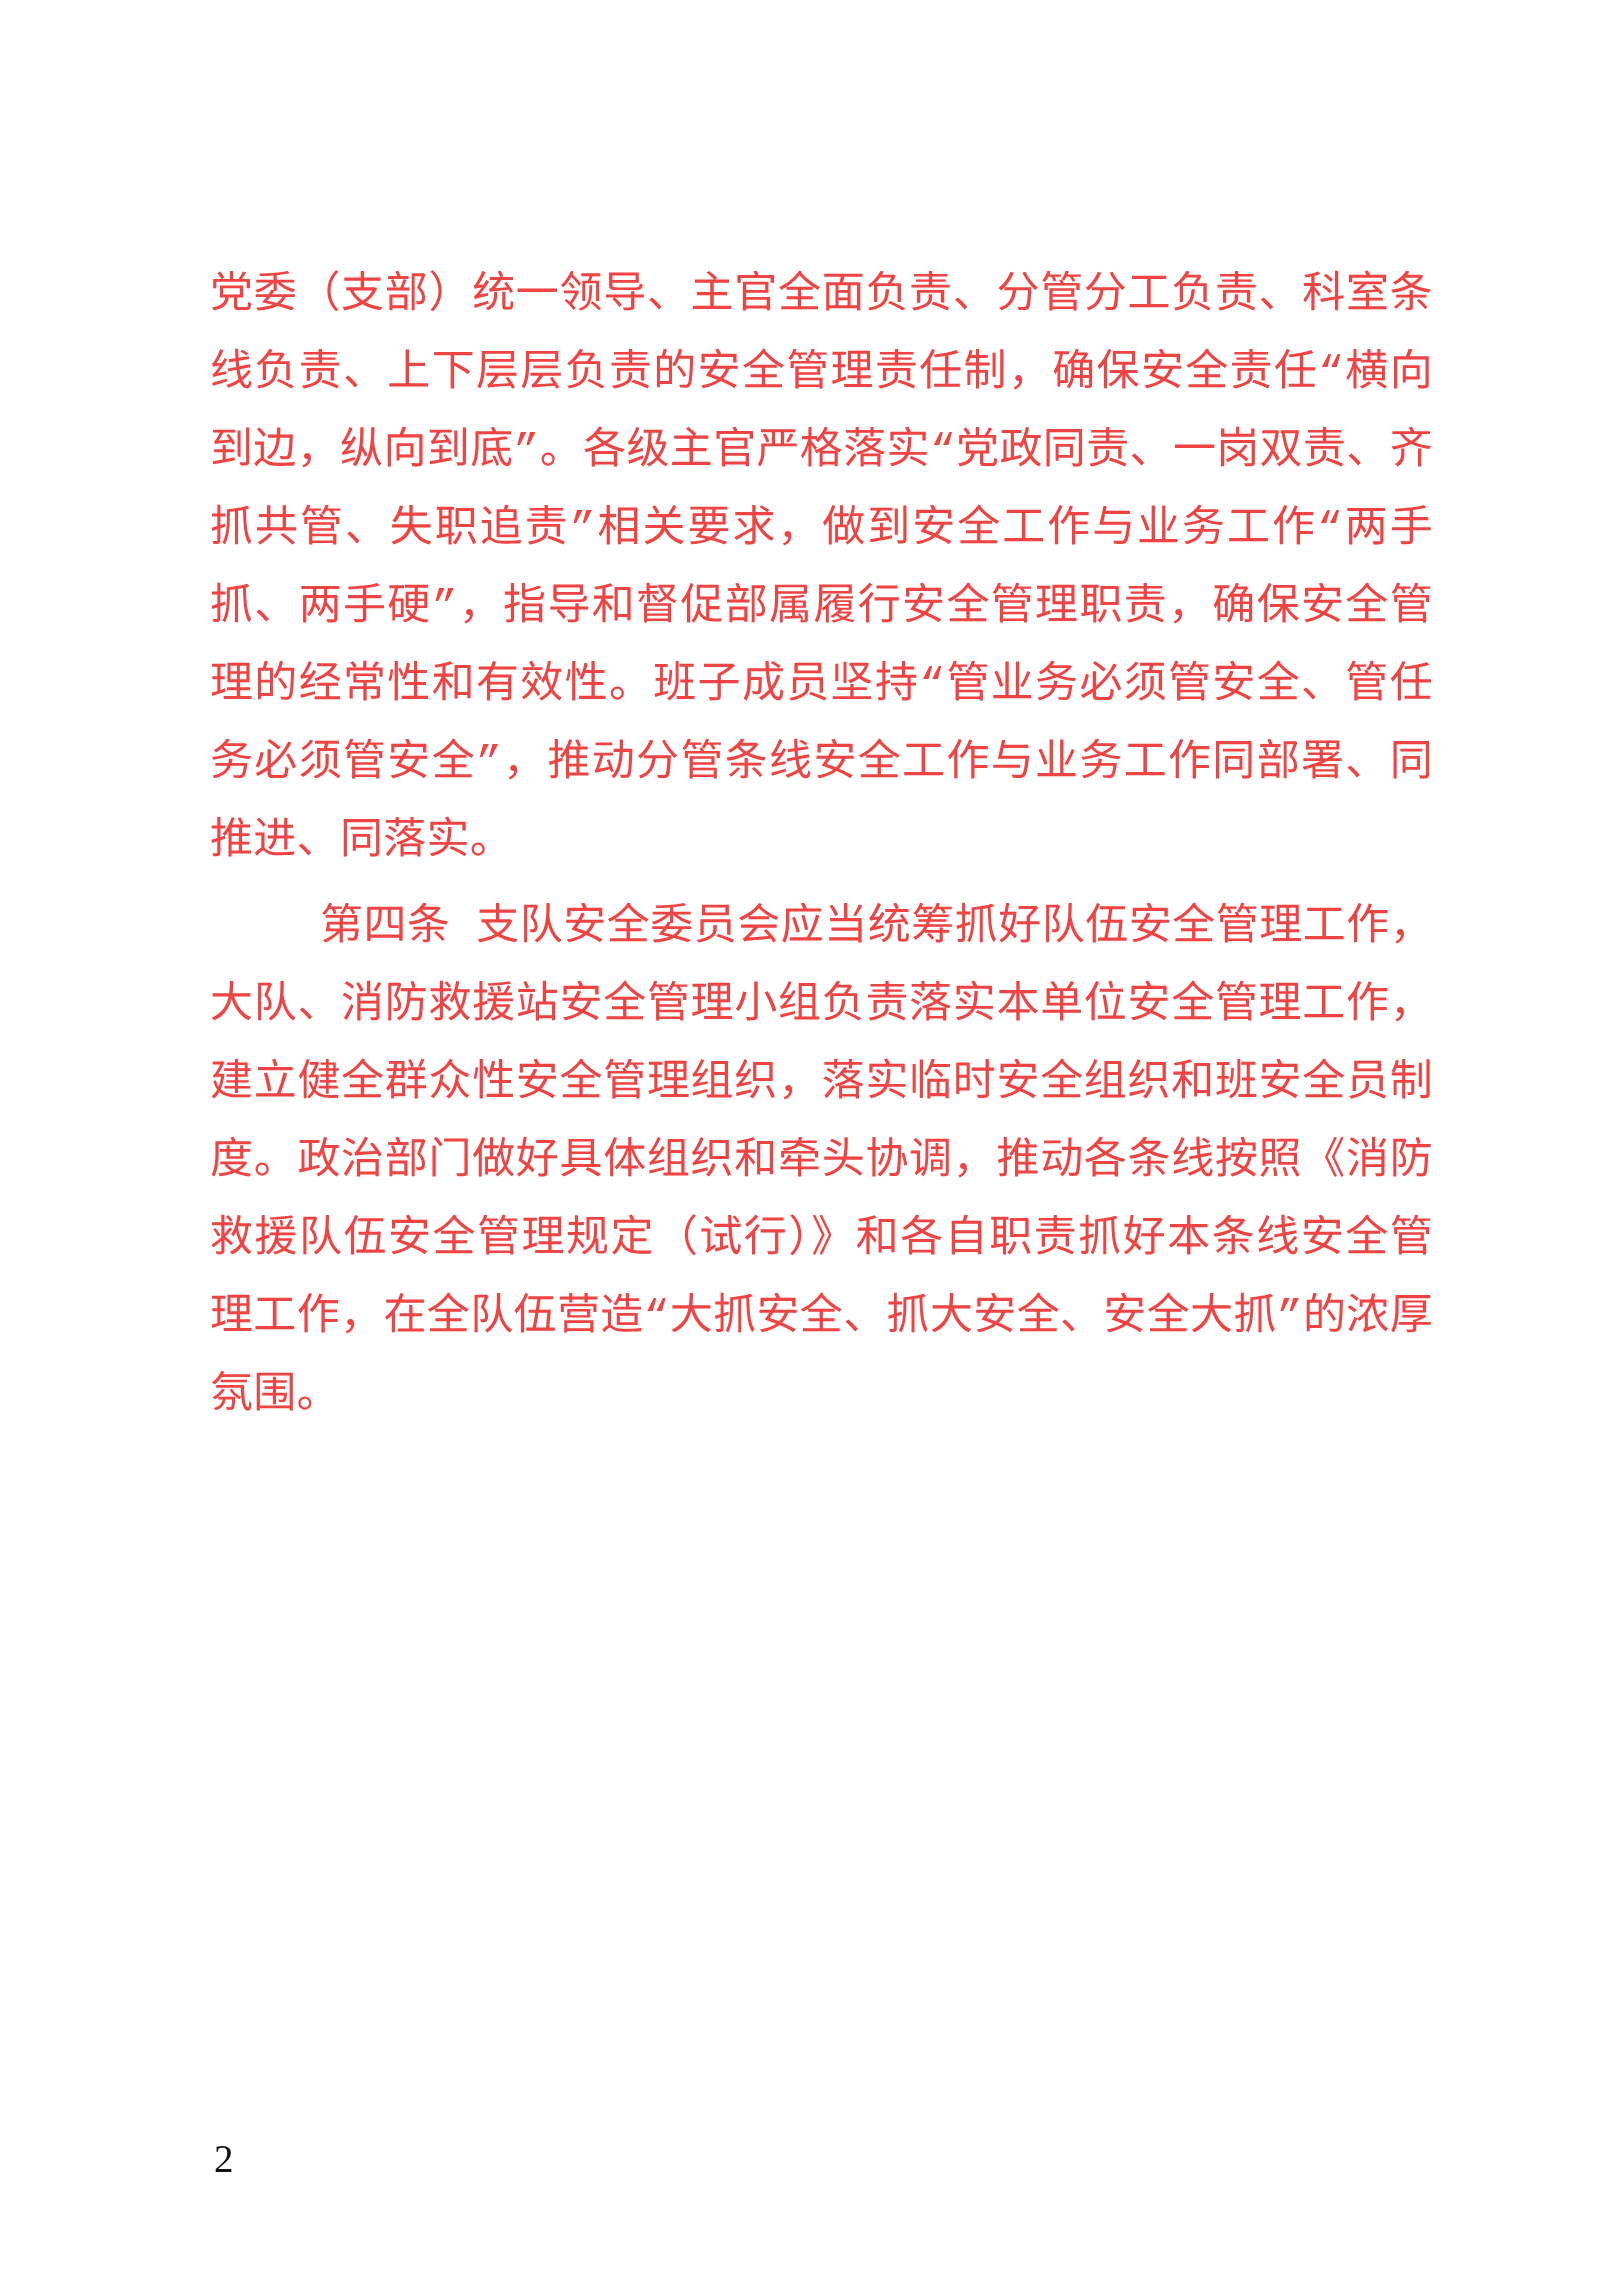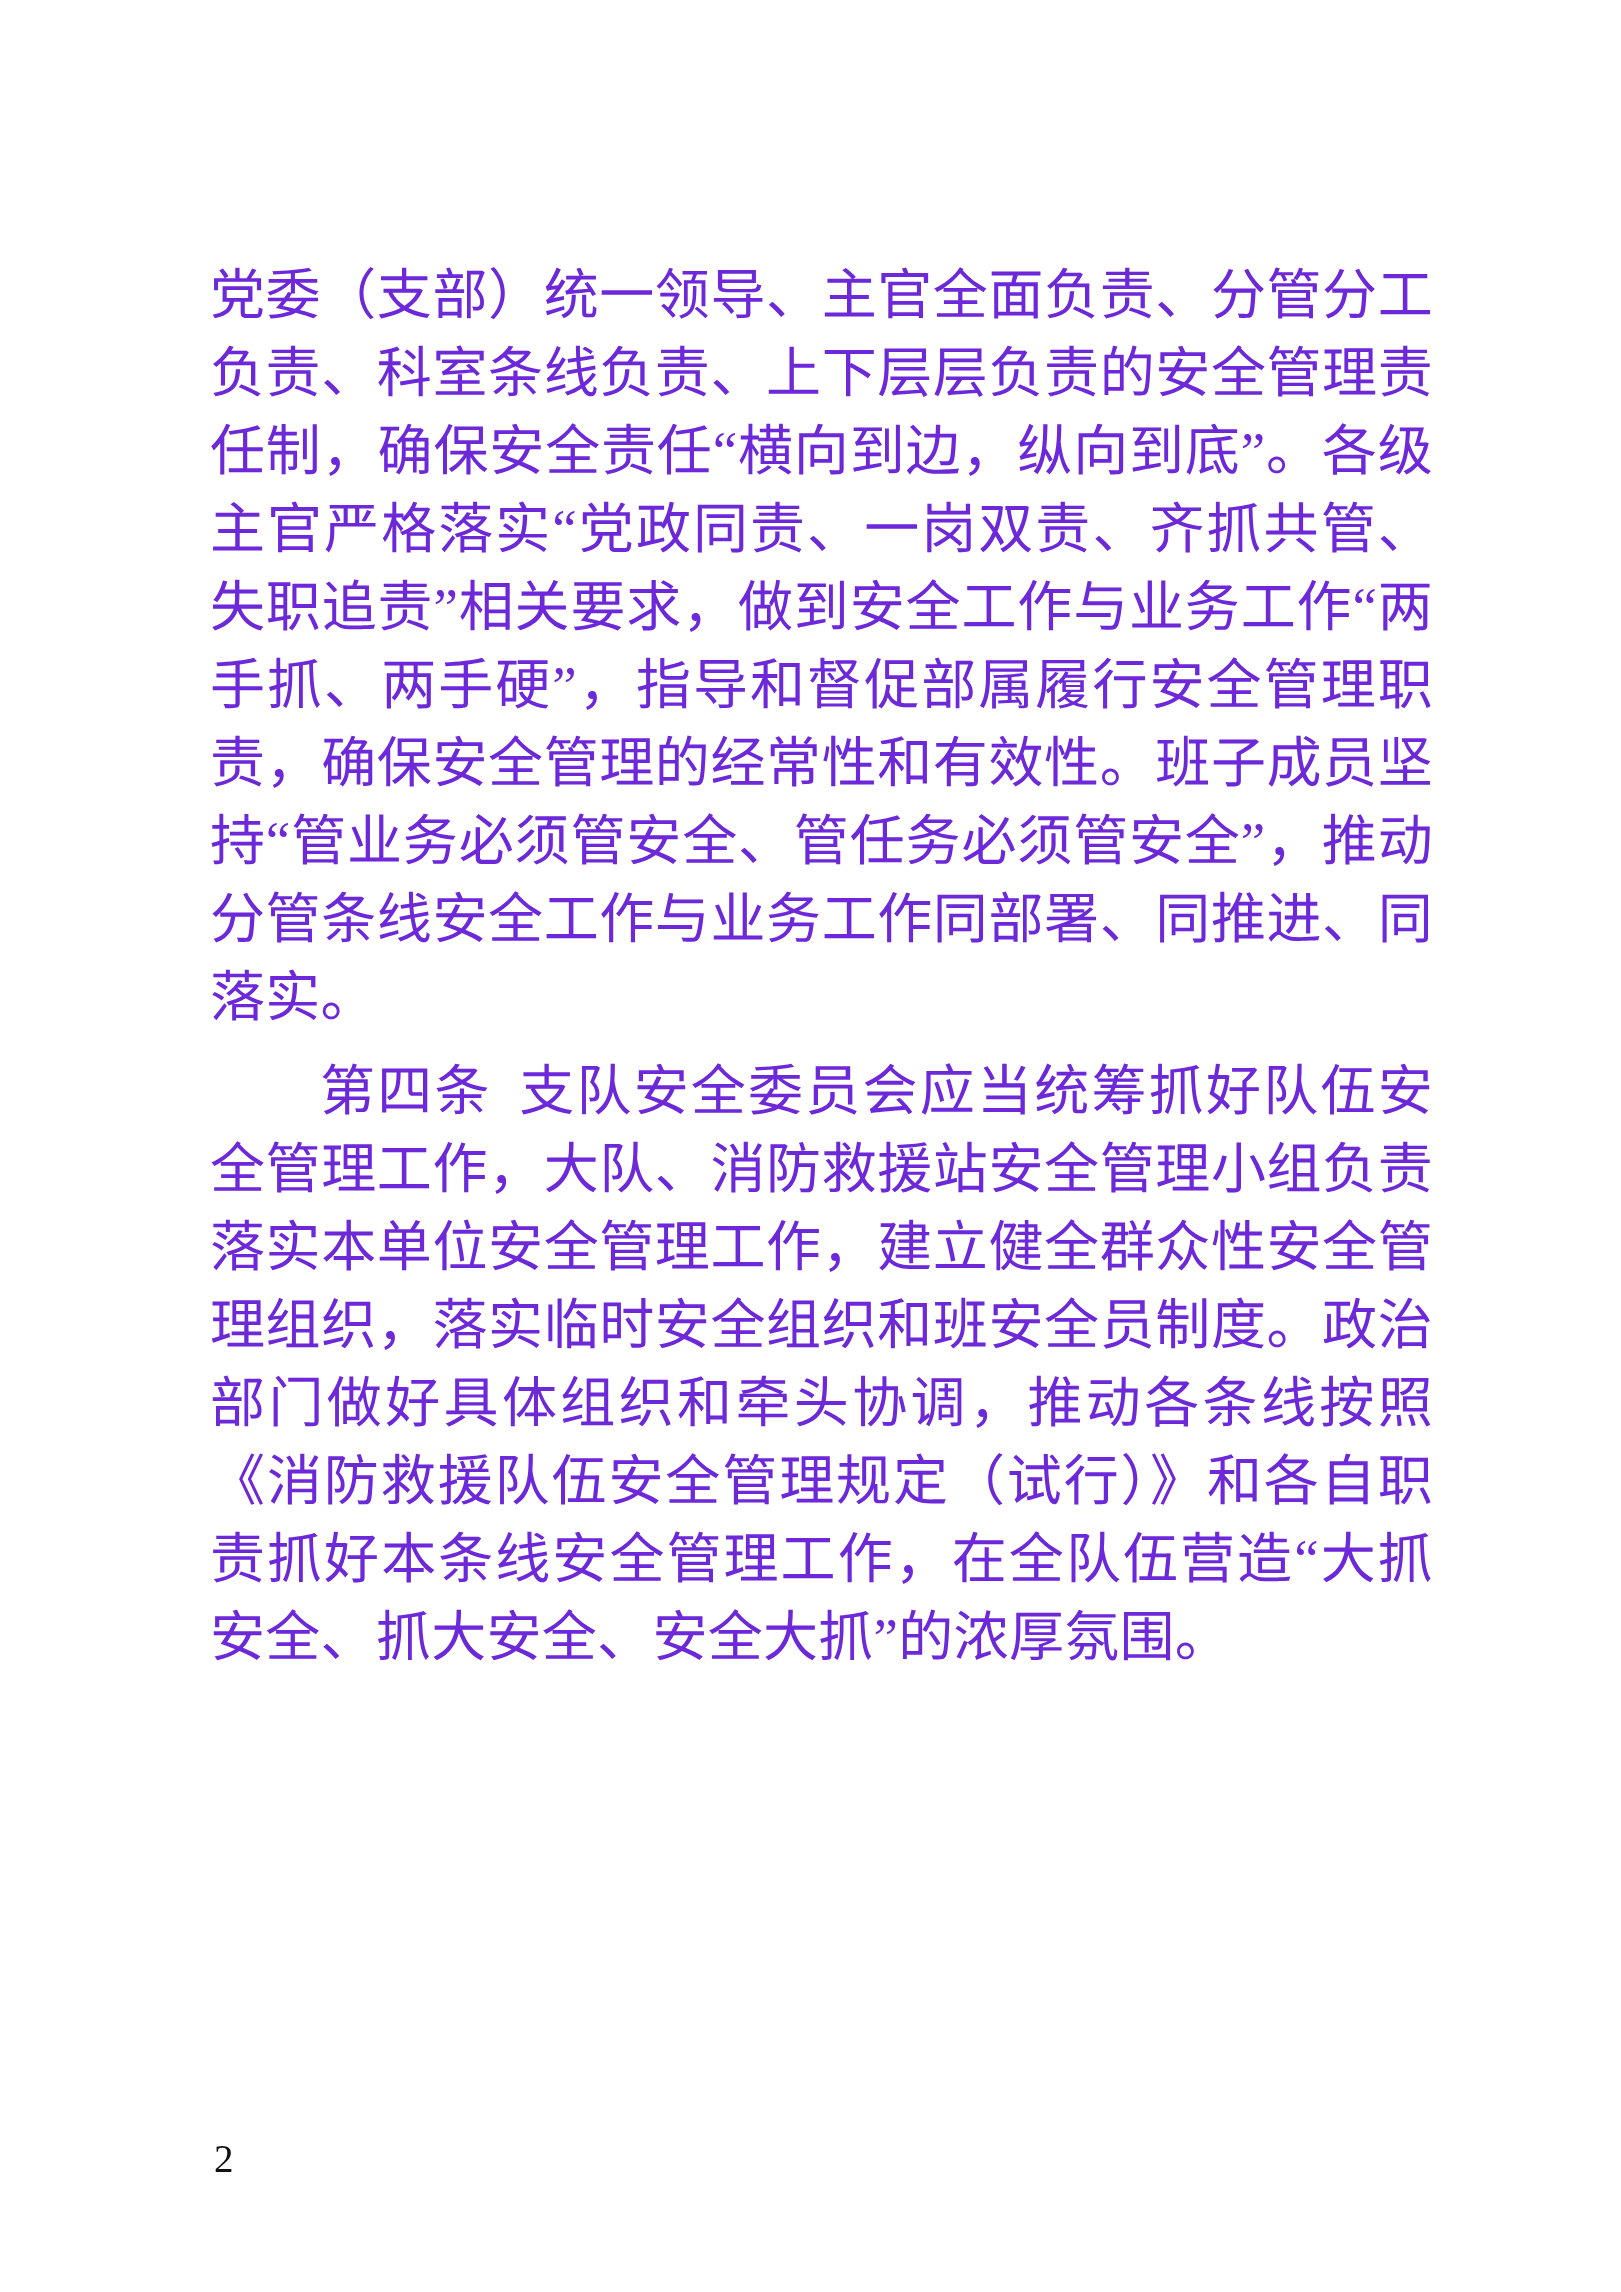--- a/index.html
+++ b/index.html
@@ -20,34 +20,34 @@
 
   .text-body {
     position: absolute;
     left: 210px;
     top: 257px;
     width: 1223px;
   }
 
   .para {
     margin: 0 0 0 0;
-    font-family: Liberation Serif, serif;
-    font-size: 55px;
+    font-family: Liberation Mono, monospace;
+    font-size: 43px;
     line-height: 78px;
-    color: #6d28d9;
+    color: #ef4444;
     text-align: justify;
     text-justify: inter-character;
     letter-spacing: 0.3px;
     font-weight: 400;
     word-break: break-all;
     -webkit-font-smoothing: none;
   }
 
   .para + .para {
-    margin-top: 16px;
+    margin-top: 8px;
   }
 
   .para.indent {
     text-indent: 110px;
   }
 
   .gap {
     display: inline-block;
     width: 25.5px;
   }

